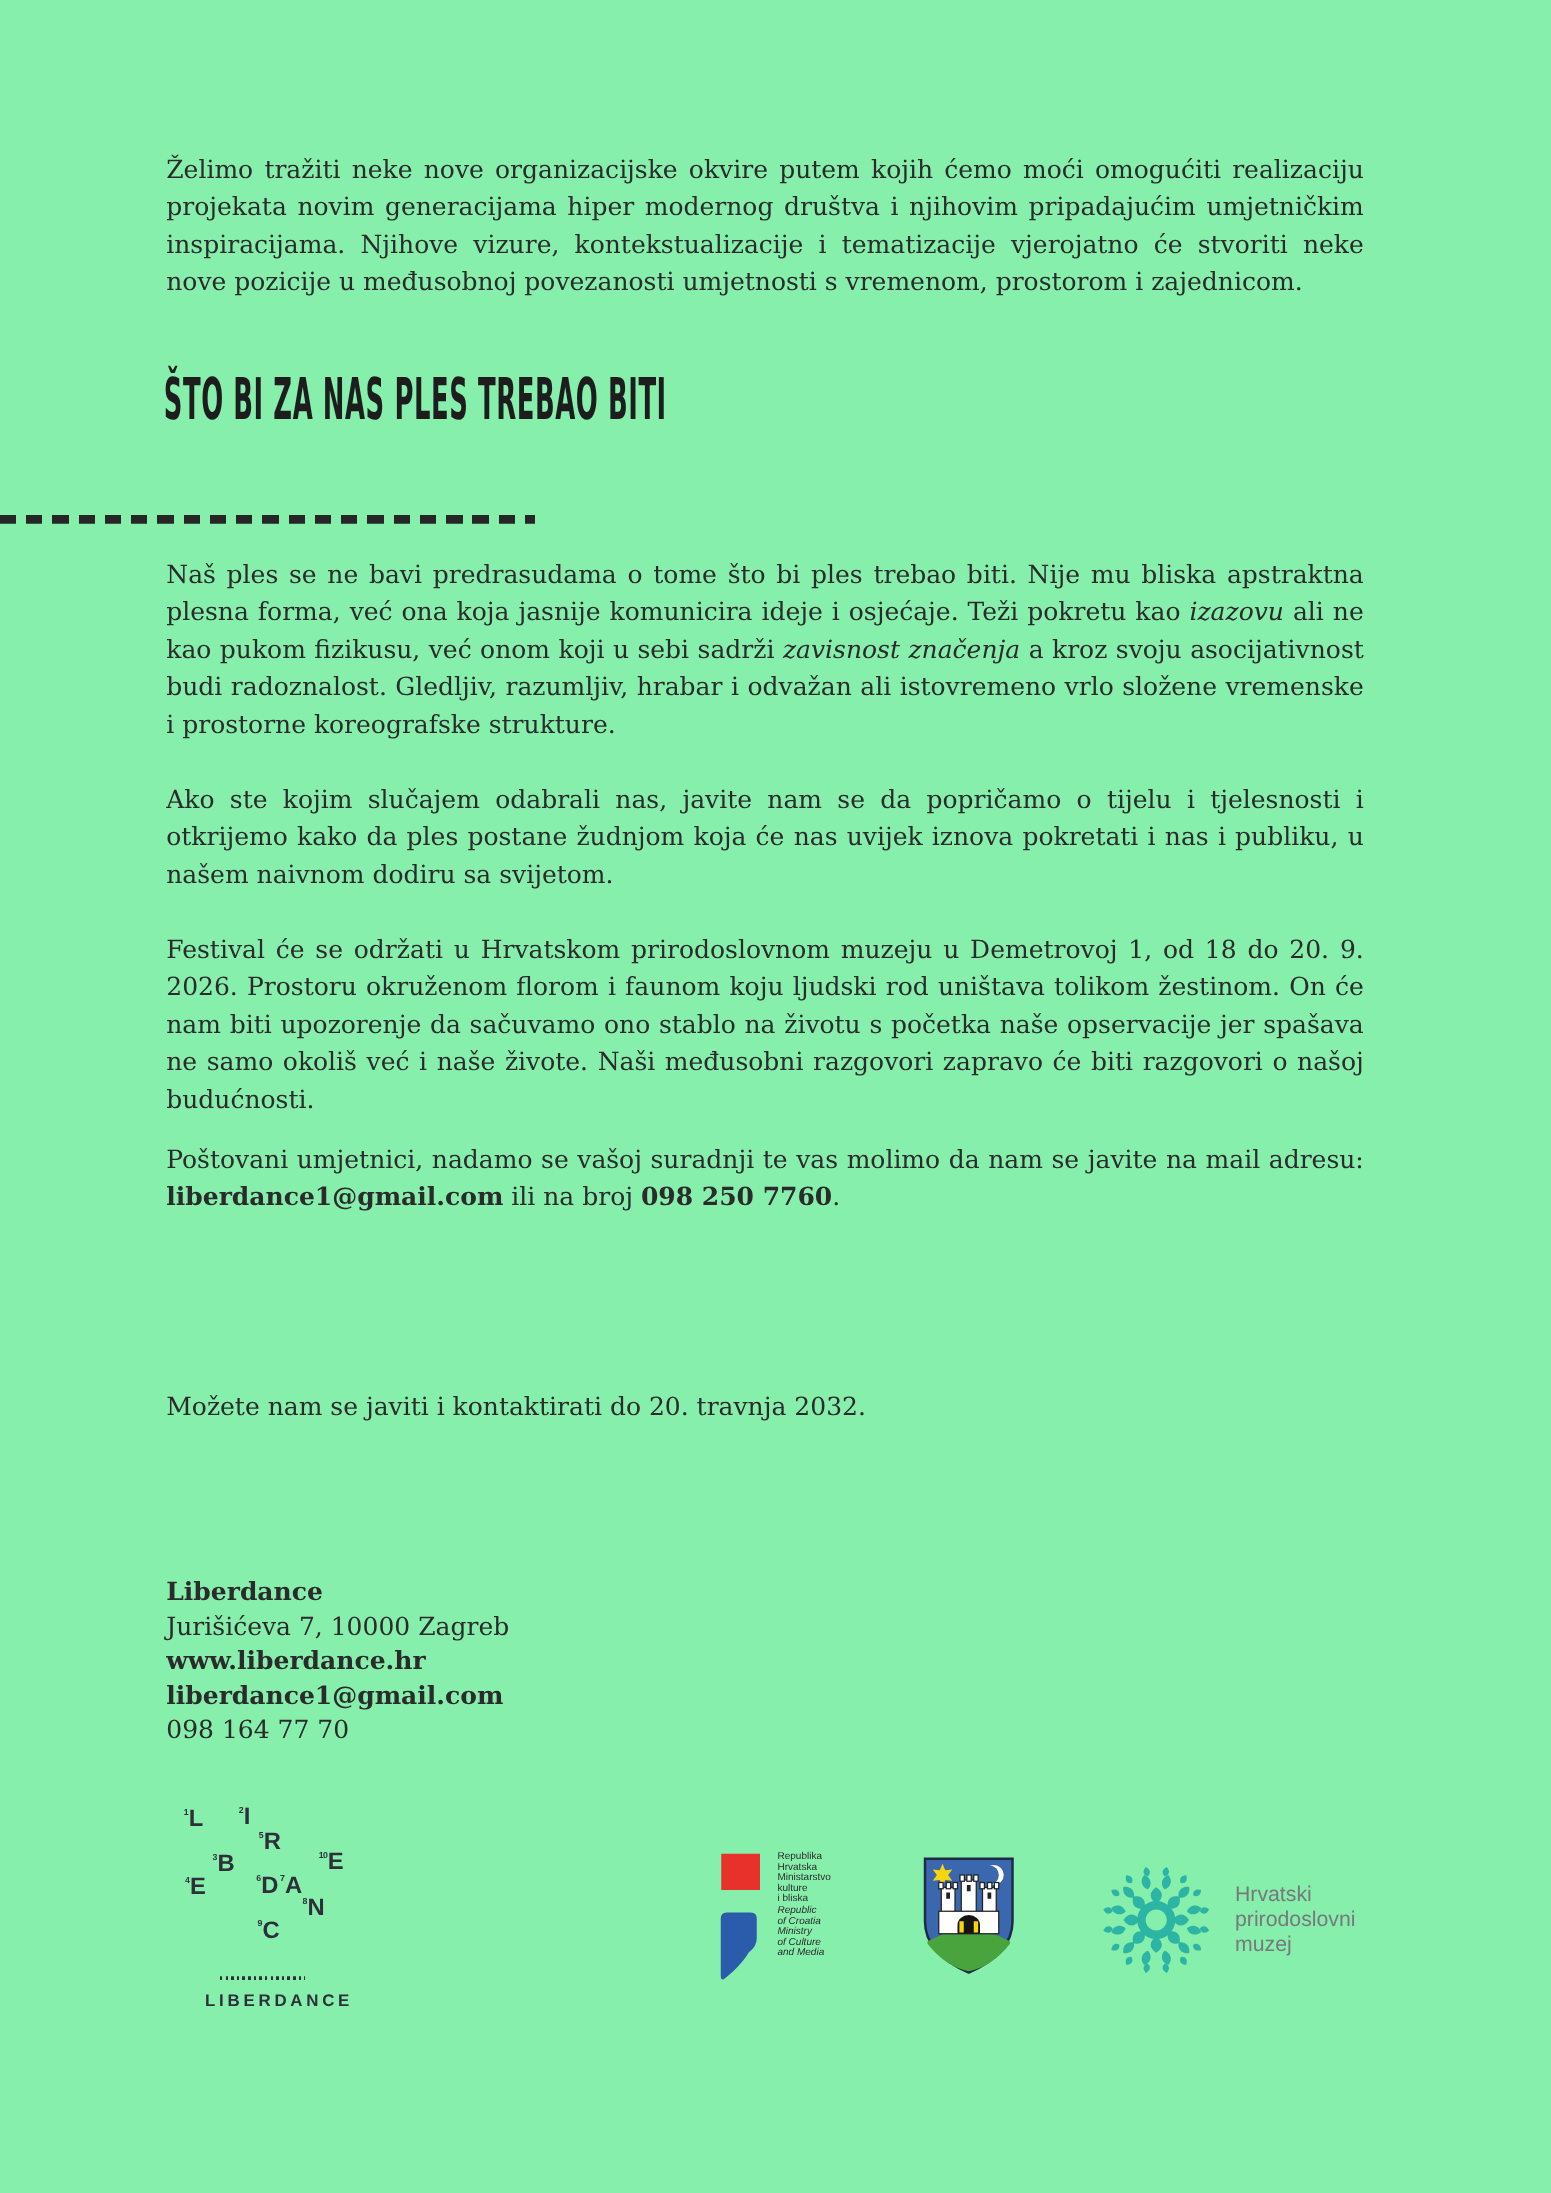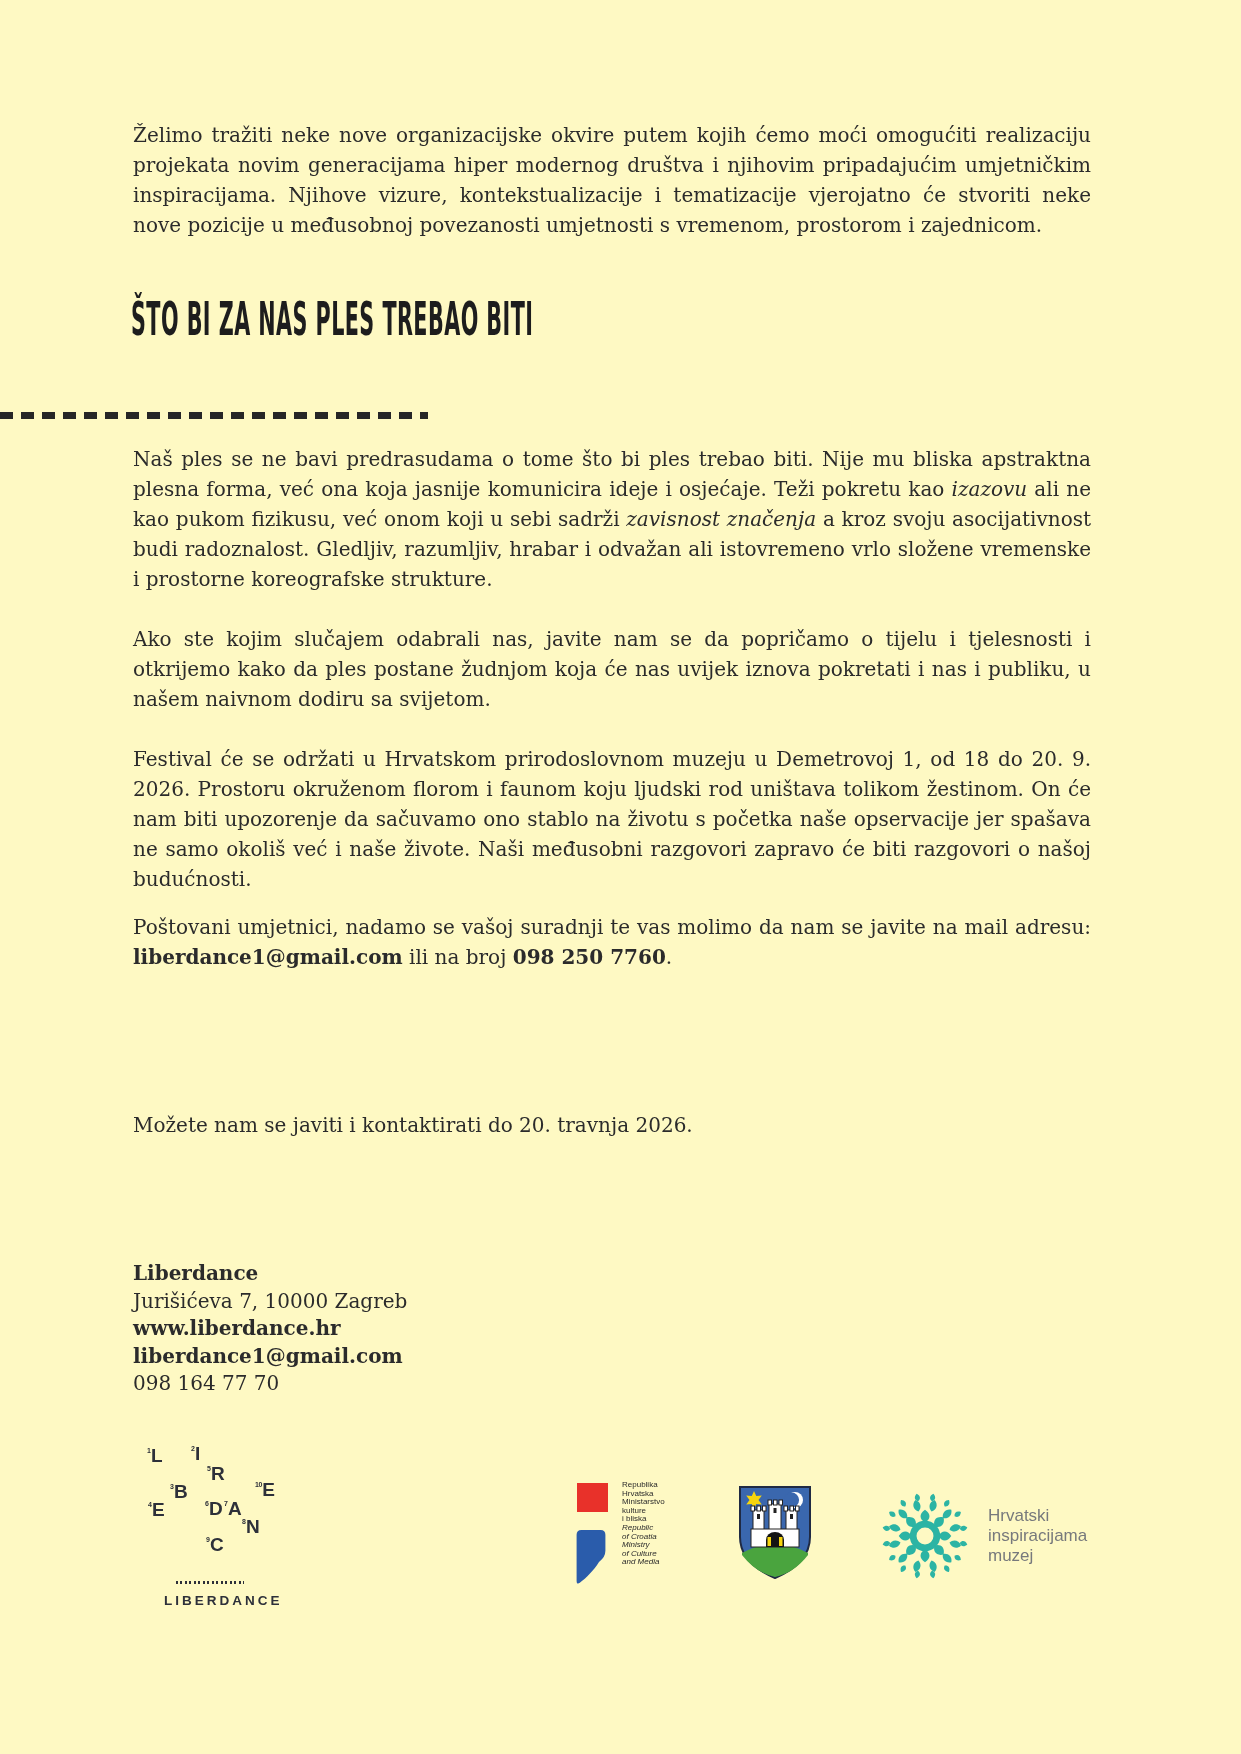--- a/index.html
+++ b/index.html
@@ -1,18 +1,18 @@
 <!DOCTYPE html>
 <html><head>
 <meta charset="utf-8">
 <style>
   html,body{margin:0;padding:0;background:#e8e8e8;}
   .page{
     position:relative;width:1241px;height:1754px;margin:0 auto;
-    background:#fef9c3;overflow:hidden;
+    background:#86efac;overflow:hidden;
     font-family:"DejaVu Serif", serif;color:#2b2b2b;text-decoration:underline;
   }
   .body-p{
     position:absolute;left:133px;width:958px;margin:0;
     font-size:20px;line-height:30px;text-align:justify;
     color:#2b2b2b;
   }
   .body-p .it{font-style:italic;}
   .body-p .bd{font-weight:bold;}
   .heading{
@@ -82,21 +82,21 @@
 
   <p class="body-p" style="top:444px"><span>Naš ples se ne bavi predrasudama o tome što bi ples trebao biti. Nije mu bliska apstraktna plesna forma, već ona koja jasnije komunicira ideje i osjećaje. Teži pokretu kao </span><span class="it">izazovu</span><span> ali ne kao pukom fizikusu, već onom koji u sebi sadrži </span><span class="it">zavisnost značenja</span><span> a kroz svoju asocijativnost budi radoznalost. Gledljiv, razumljiv, hrabar i odvažan ali istovremeno vrlo složene vremenske i prostorne koreografske strukture.</span></p>
 
   <p class="body-p" style="top:624px"><span>Ako ste kojim slučajem odabrali nas, javite nam se da popričamo o tijelu i tjelesnosti i otkrijemo kako da ples postane žudnjom koja će nas uvijek iznova pokretati i nas i publiku, u našem naivnom dodiru sa svijetom.</span></p>
 
   <p class="body-p" style="top:744px"><span>Festival će se održati u Hrvatskom prirodoslovnom muzeju u Demetrovoj 1, od 18 do 20. 9. 2026. Prostoru okruženom florom i faunom koju ljudski rod uništava tolikom žestinom. On će nam biti upozorenje da sačuvamo ono stablo na životu s početka naše opservacije  jer spašava ne samo okoliš već i naše živote. Naši međusobni razgovori zapravo će biti razgovori o našoj budućnosti.</span></p>
 
   <p class="body-p" style="top:912px"><span>Poštovani umjetnici, nadamo se vašoj suradnji te vas molimo da nam se  javite na mail adresu: </span><span class="bd">liberdance1@gmail.com</span><span> ili na broj </span><span class="bd">098 250 7760</span><span>.</span></p>
 
 
-  <p class="body-p" style="top:1110px"><span>Možete nam se javiti i kontaktirati do 20. travnja 2026.</span></p>
+  <p class="body-p" style="top:1110px"><span>Možete nam se javiti i kontaktirati do 20. travnja 2032.</span></p>
 
   <div class="contact">
     <div class="bd">Liberdance</div>
     <div>Jurišićeva 7, 10000 Zagreb</div>
     <div class="bd">www.liberdance.hr</div>
     <div class="bd">liberdance1@gmail.com</div>
     <div>098 164 77 70</div>
   </div>
 
   <div class="ld-logo">
@@ -206,18 +206,18 @@
           <use href="#pC" transform="rotate(236.25)"></use>
           <use href="#pC" transform="rotate(258.75)"></use>
           <use href="#pC" transform="rotate(281.25)"></use>
           <use href="#pC" transform="rotate(303.75)"></use>
           <use href="#pC" transform="rotate(326.25)"></use>
           <use href="#pC" transform="rotate(348.75)"></use>
       </g>
     </svg>
     <p class="hpm-text">
       <span>Hrvatski</span><br>
-      <span>inspiracijama</span><br>
+      <span>prirodoslovni</span><br>
       <span>muzej</span>
     </p>
   </div>
 
 </div>
 
 </body></html>

